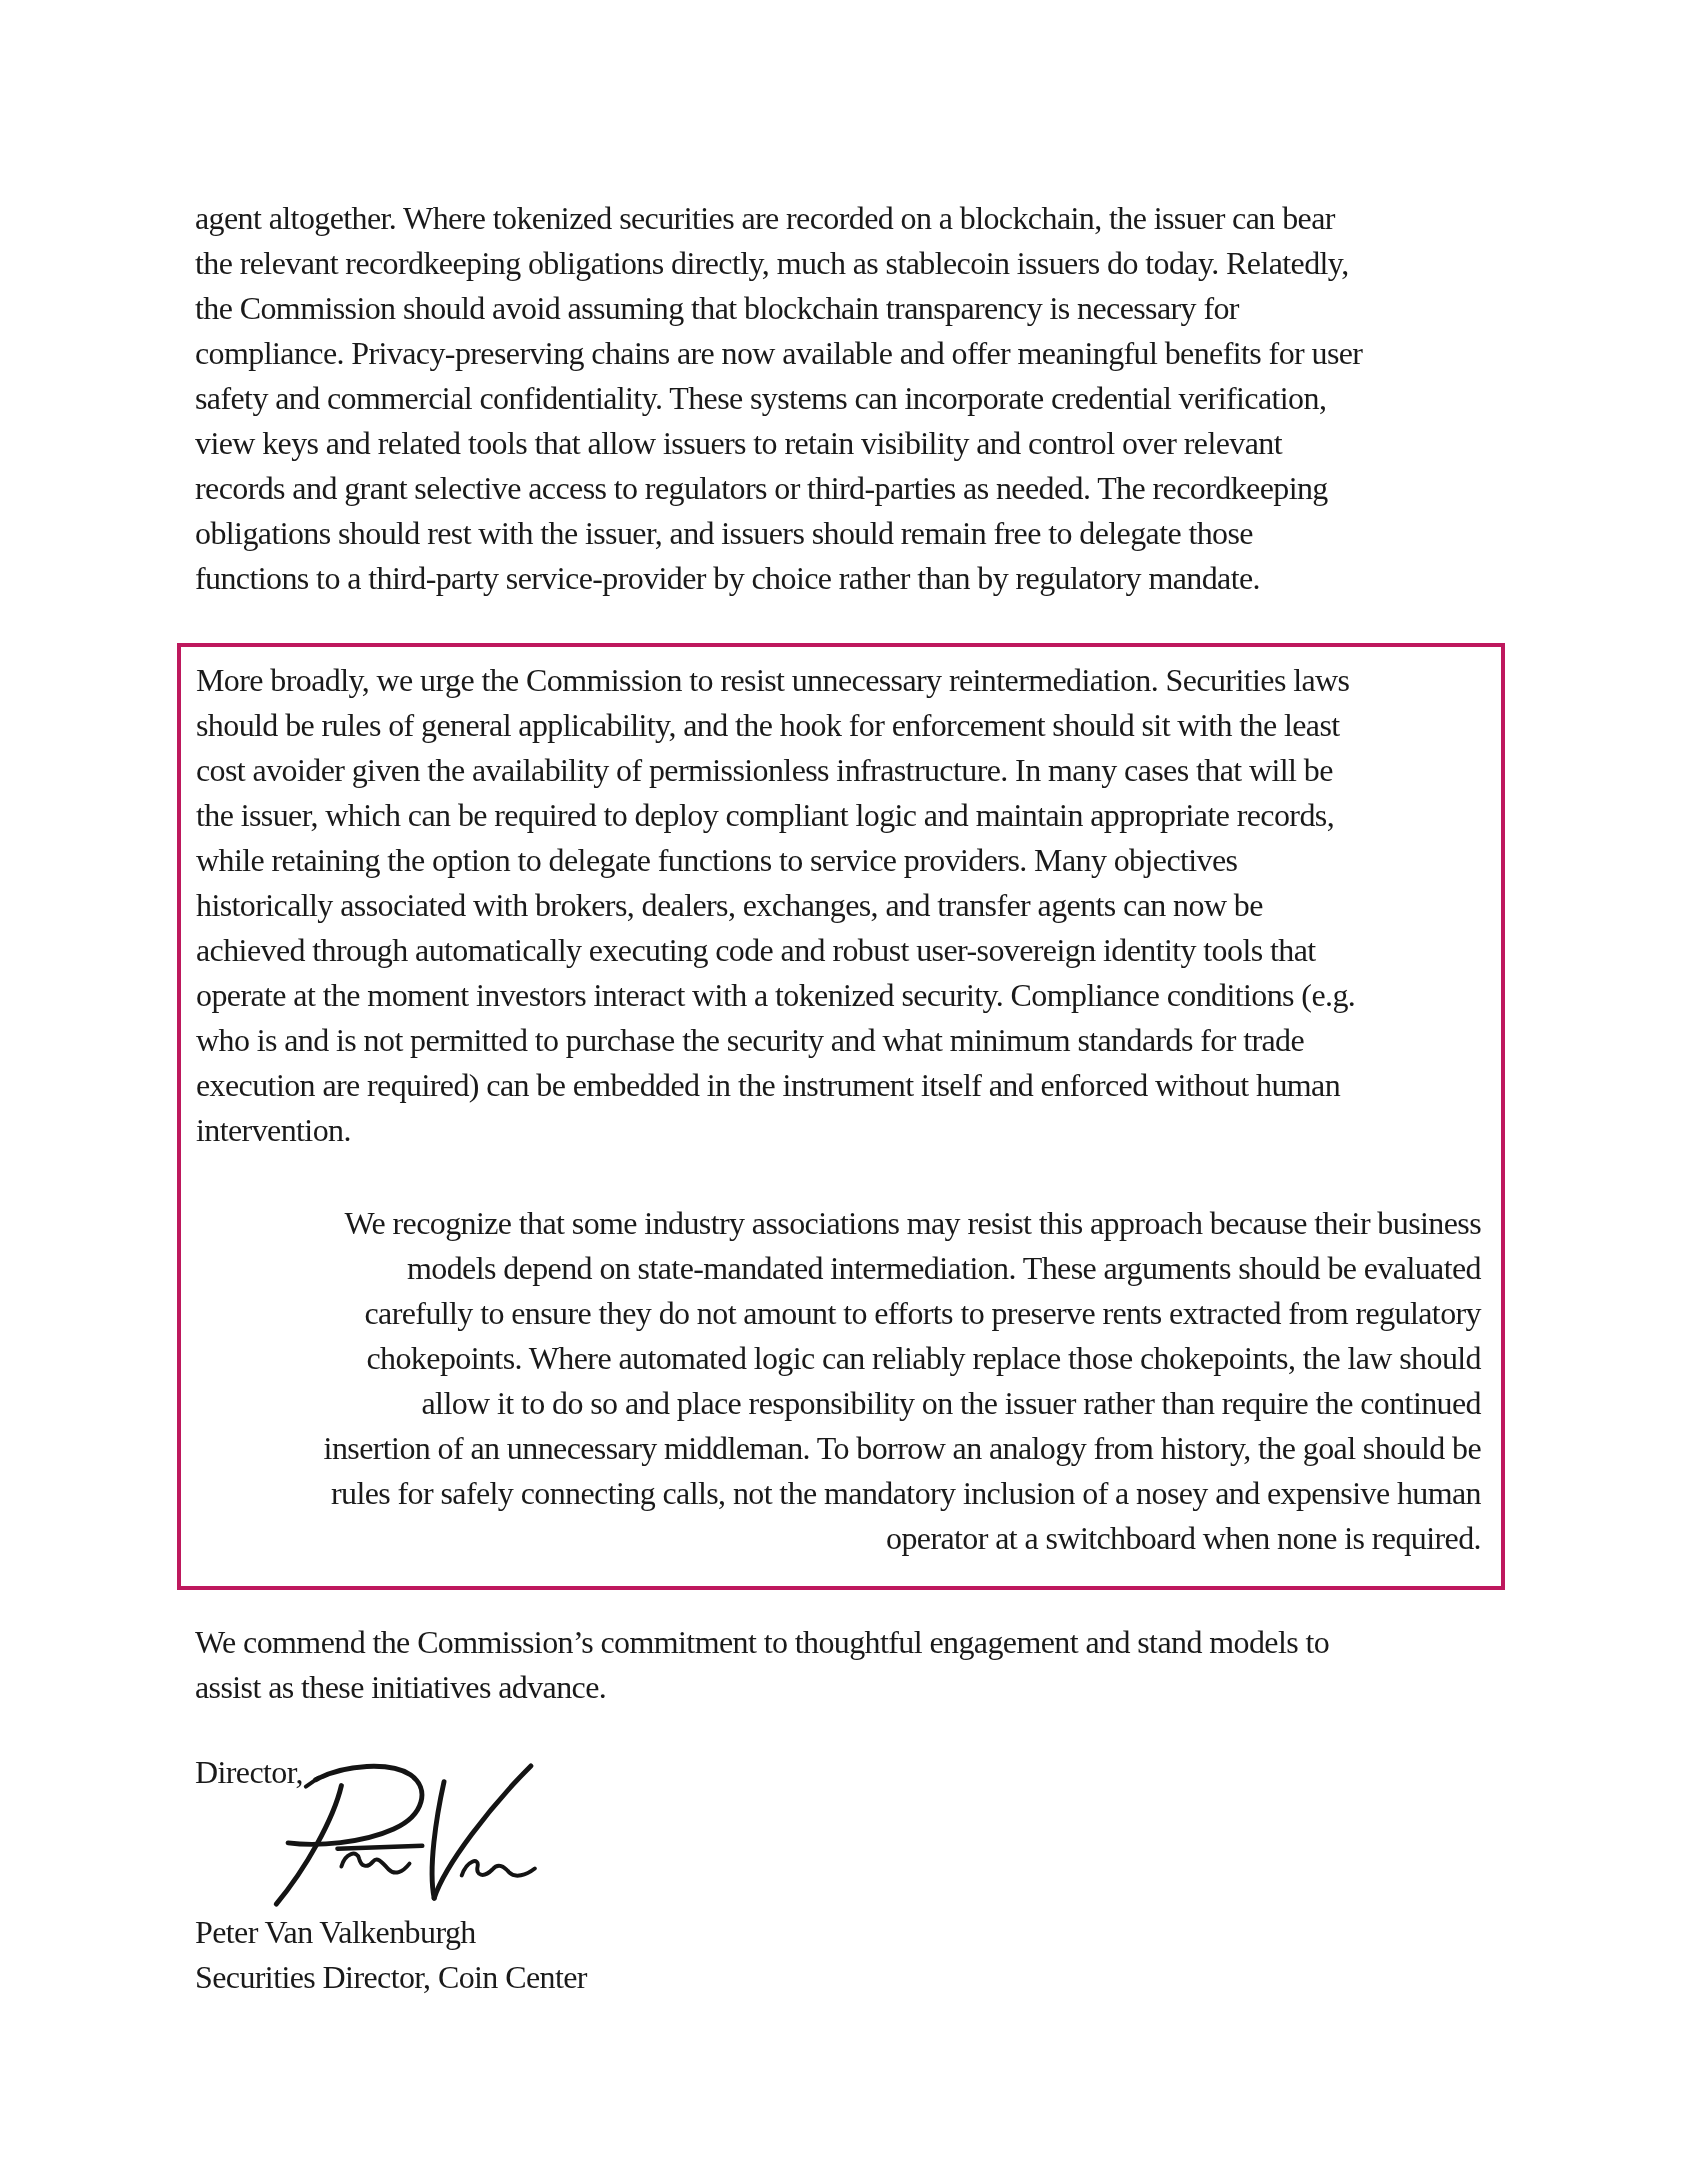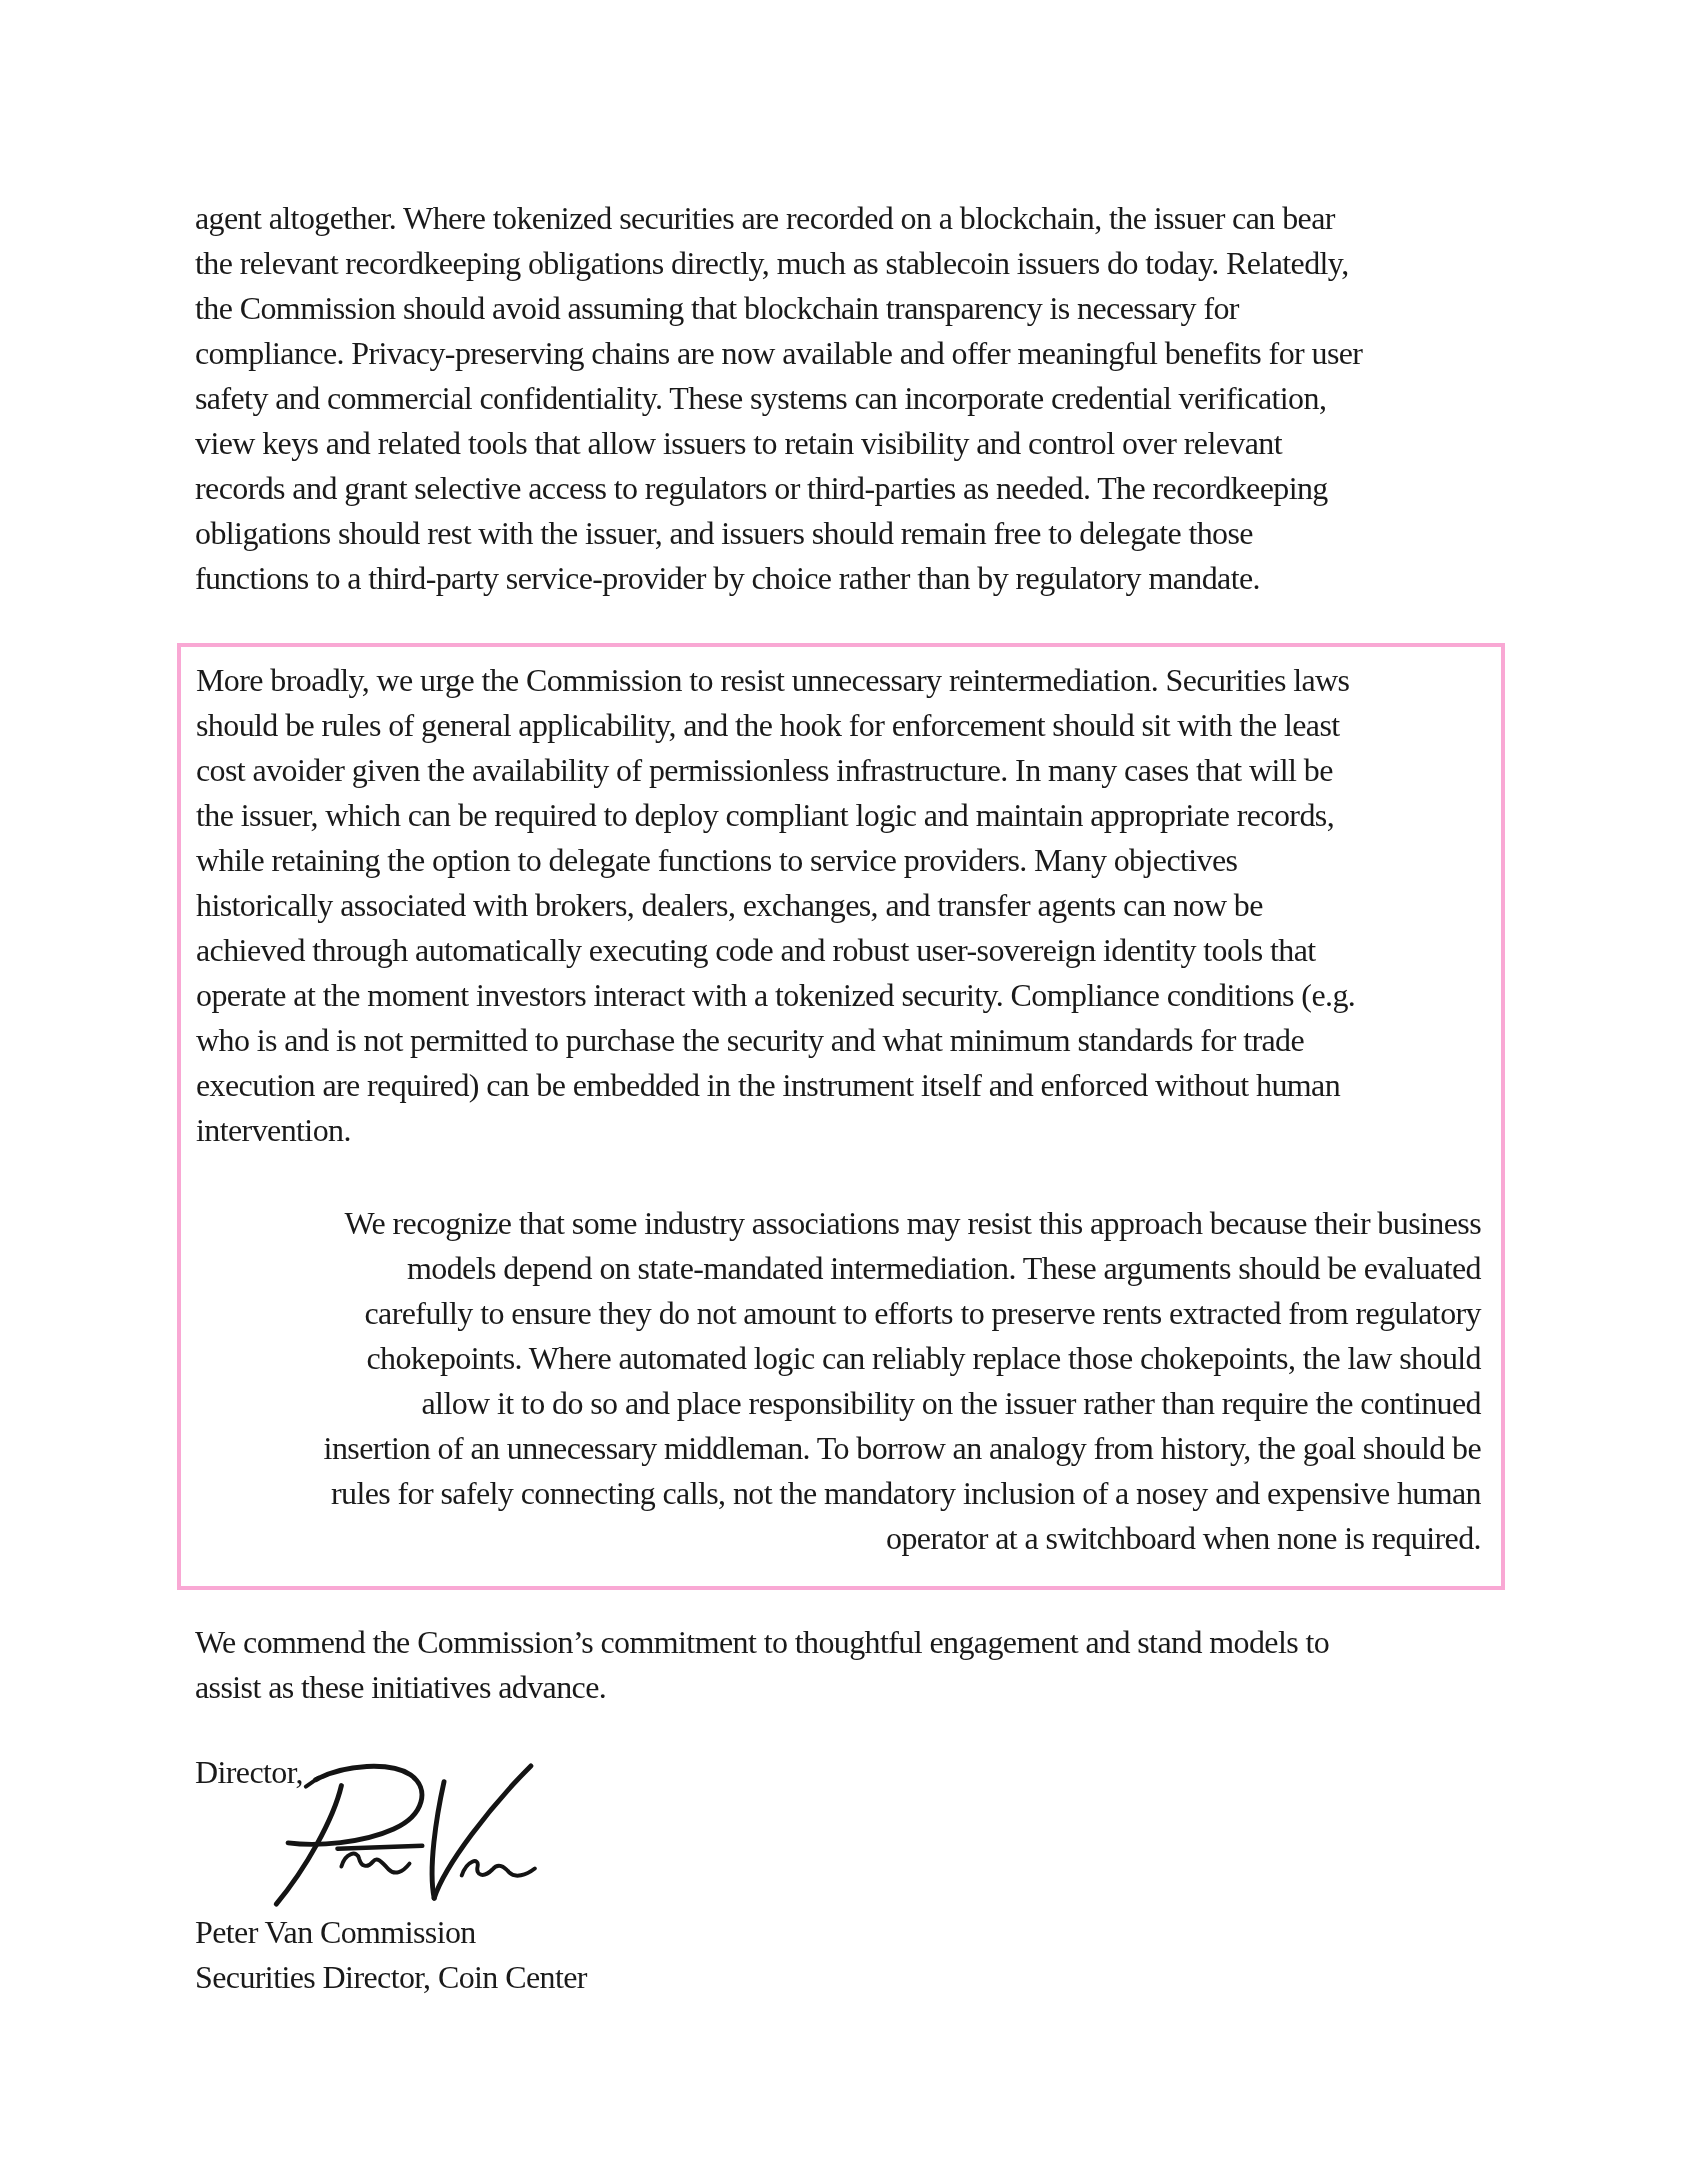--- a/index.html
+++ b/index.html
@@ -19,21 +19,21 @@
     line-height: 45px;
     letter-spacing: -0.6px;
     color: #1a1a1a;
     overflow: hidden;
   }
   .para {
     margin: 0 0 42px 0;
     white-space: pre;
   }
   .highlight-box {
-    border: 4px solid #f9a8d4;
+    border: 4px solid #be185d;
     margin: 0 -25px 30px -18px;
     padding: 11px 20px 13px 15px;
   }
   .highlight-box .para.first {
     margin-bottom: 48px;
   }
   .highlight-box .para.last {
     margin-bottom: 12px;
     text-align: right;
   }
@@ -119,18 +119,18 @@
 
       <path d="M70,110 C74,96 86,93 88,102 C90,110 96,112 102,105 C107,99 112,107 118,113 C124,119 132,116 139,107" stroke-width="4"></path>
 
       <path d="M174,24 C166,60 158,112 164,142" stroke-width="5"></path>
 
       <path d="M164,142 C175,108 222,48 262,8" stroke-width="5"></path>
 
       <path d="M192,119 C197,104 210,100 208,110 C206,119 214,122 223,113 C229,106 235,110 240,116 C246,122 257,119 266,112" stroke-width="4"></path>
     </svg>
 
-    <p class="signer-name">Peter Van Commission</p>
+    <p class="signer-name">Peter Van Valkenburgh</p>
     <p class="signer-title">Securities Director, Coin Center</p>
   </div>
 
 </div>
 
 
 </body></html>

